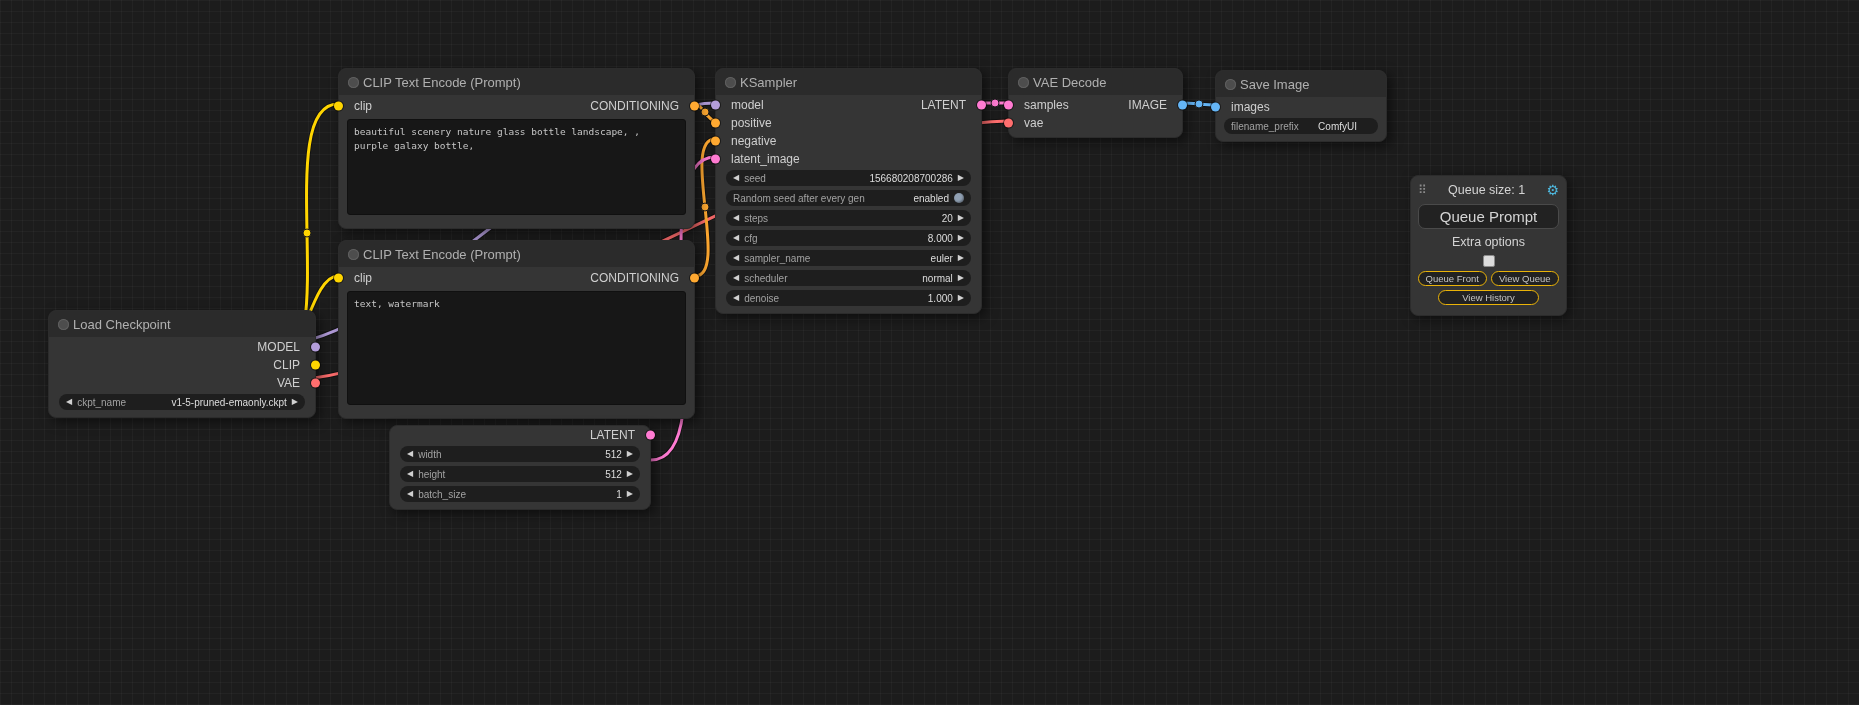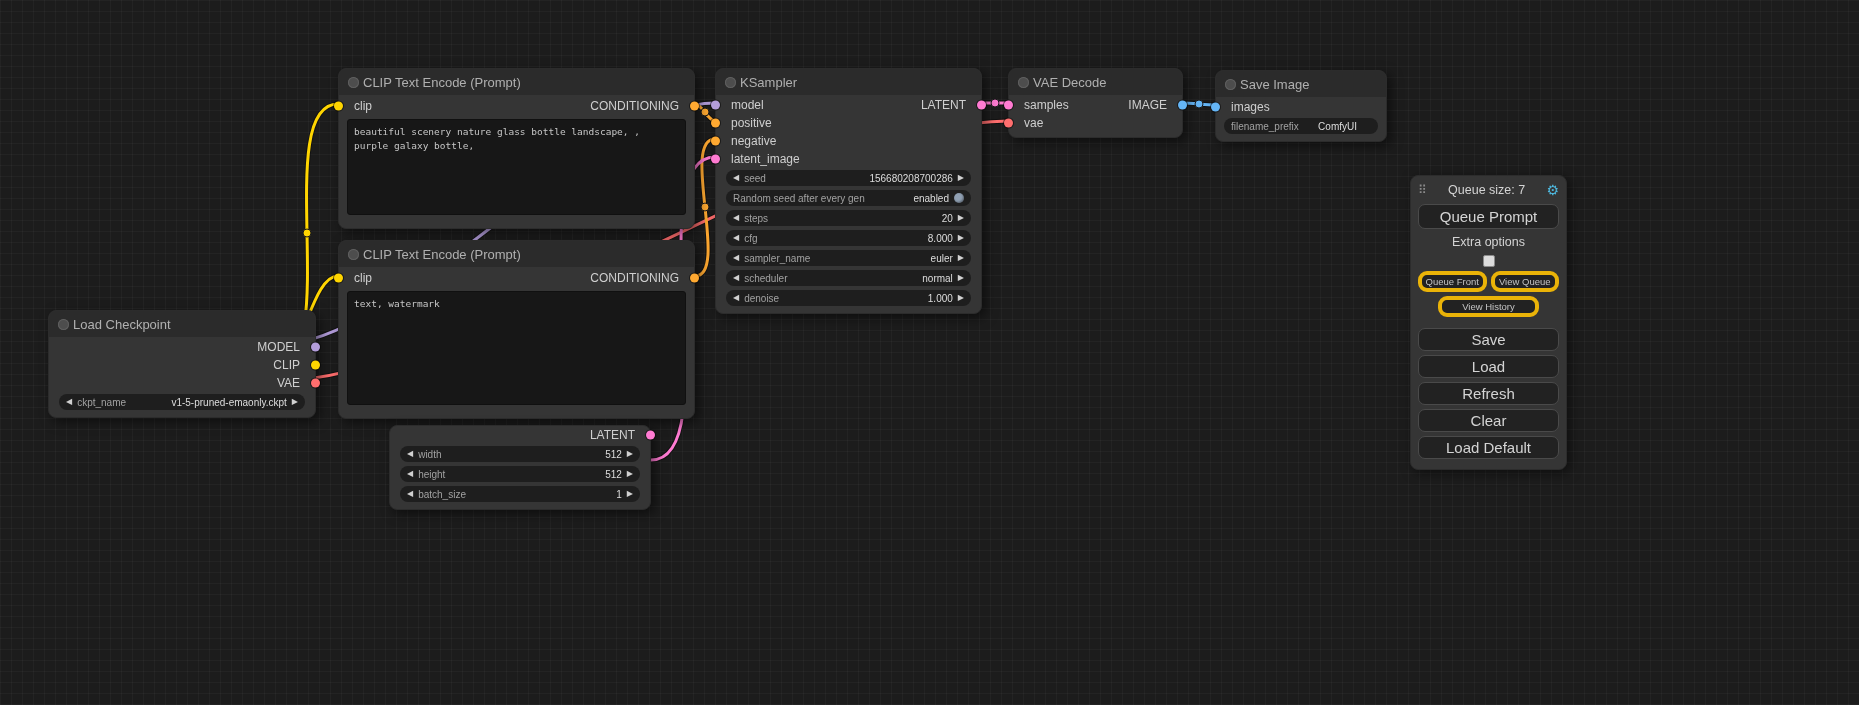--- a/index.html
+++ b/index.html
@@ -71,21 +71,21 @@
     color:#d4d4d4; font-family:inherit; font-size:15px; text-align:center; padding:2px 0;
     margin-top:4px; cursor:pointer;
   }
   .btn.big { font-size:15px; padding:3px 0; }
   .extra-row { display:flex; align-items:center; justify-content:center; gap:6px; margin-top:6px; color:#d4d4d4; font-size:12.5px;flex-direction:column; }
   .extra-row input[type=checkbox] {
     appearance:none; width:12px; height:12px; background:#dcdcdc; border:1px solid #8a8a8a; border-radius:2px; cursor:pointer;
   }
   .pill-row { display:flex; gap:4px; margin-top:4px; }
   .pill {
-    flex:1; background:#222222; border:4px solid #eab308; border-radius:9px;
+    flex:1; background:#222222; border:1px solid #eab308; border-radius:9px;
     color:#c4c4c4; font-family:inherit; font-size:9.5px; text-align:center; padding:1px 0; cursor:pointer;
   }
   .pill-center { display:block; width:72%; margin:4px auto 0; flex:none; }
   .btn-stack { margin-top:11px; }
 </style>
 </head>
 <body>
 
 <div class="canvas">
 
@@ -297,35 +297,28 @@
     </div>
     <div class="widget" style="margin:2px 8px;text-align:right;">
       <span class="w-label">filename_prefix</span>
       <span class="w-value" style="margin-right:14px;">ComfyUI</span>
     </div>
   </div>
 
   <div class="menu-panel">
     <div class="menu-header">
       <span class="drag-handle">⠿</span>
-      <span>Queue size: 7</span>
+      <span>Queue size: 1</span>
       <span class="gear" style="color: rgb(78, 184, 222);">⚙</span>
     </div>
     <button class="btn big">Queue Prompt</button>
     <div class="extra-row">
       <span>Extra options</span>
       <input type="checkbox" style="">
     </div>
     <div class="pill-row">
       <button class="pill">Queue Front</button>
       <button class="pill">View Queue</button>
     </div>
     <button class="pill pill-center">View History</button>
-    <div class="btn-stack">
-      <button class="btn">Save</button>
-      <button class="btn">Load</button>
-      <button class="btn">Refresh</button>
-      <button class="btn">Clear</button>
-      <button class="btn">Load Default</button>
-    </div>
   </div>
 
 </div>
 
 </body></html>

